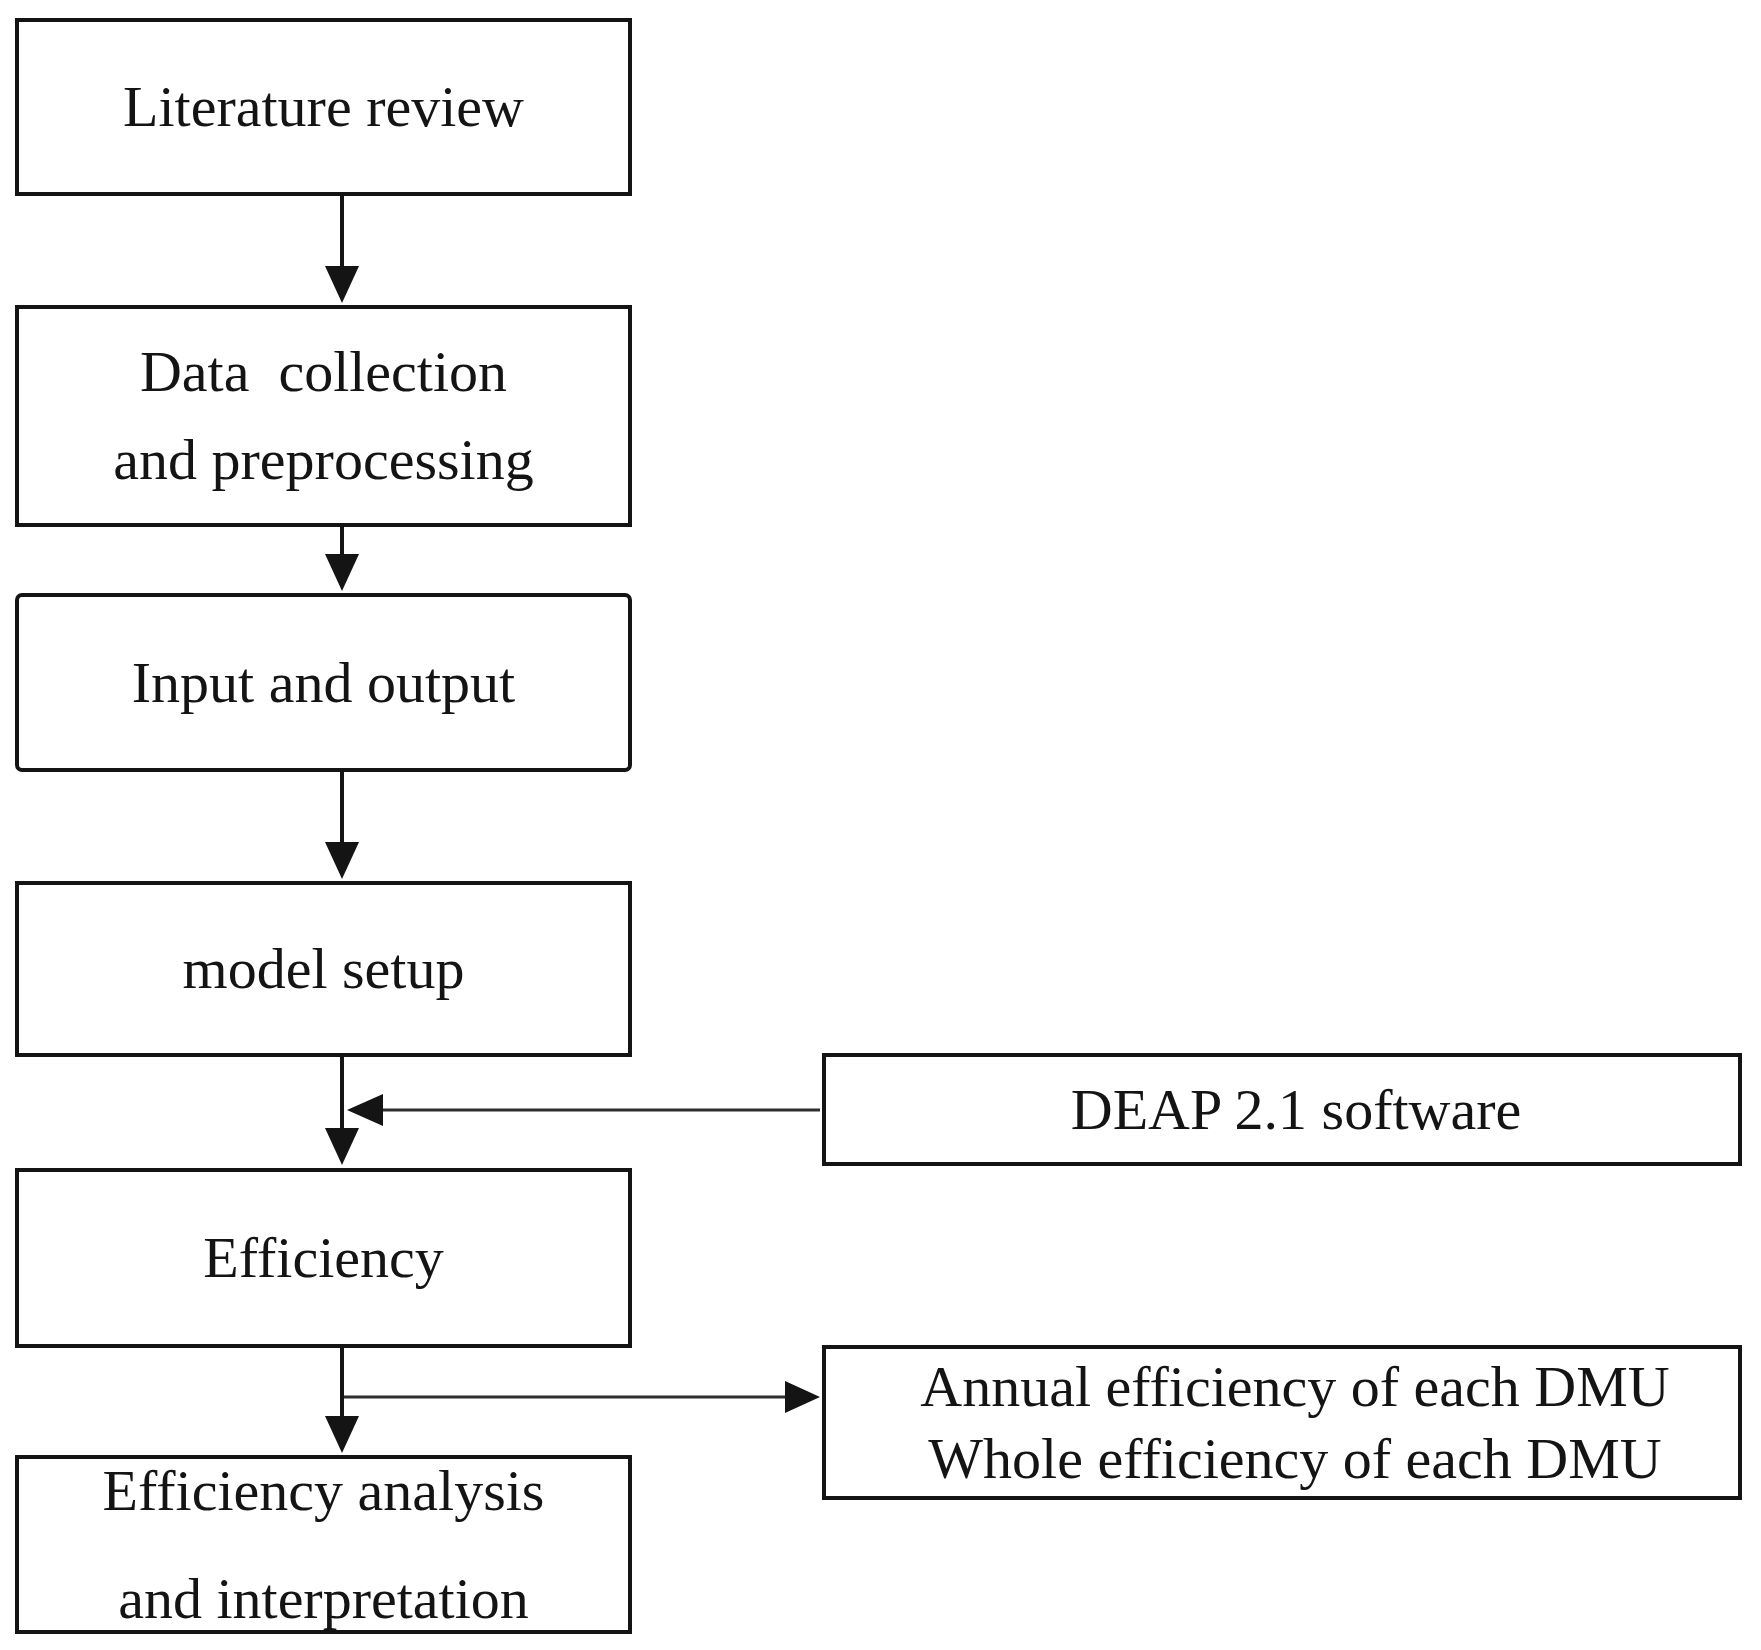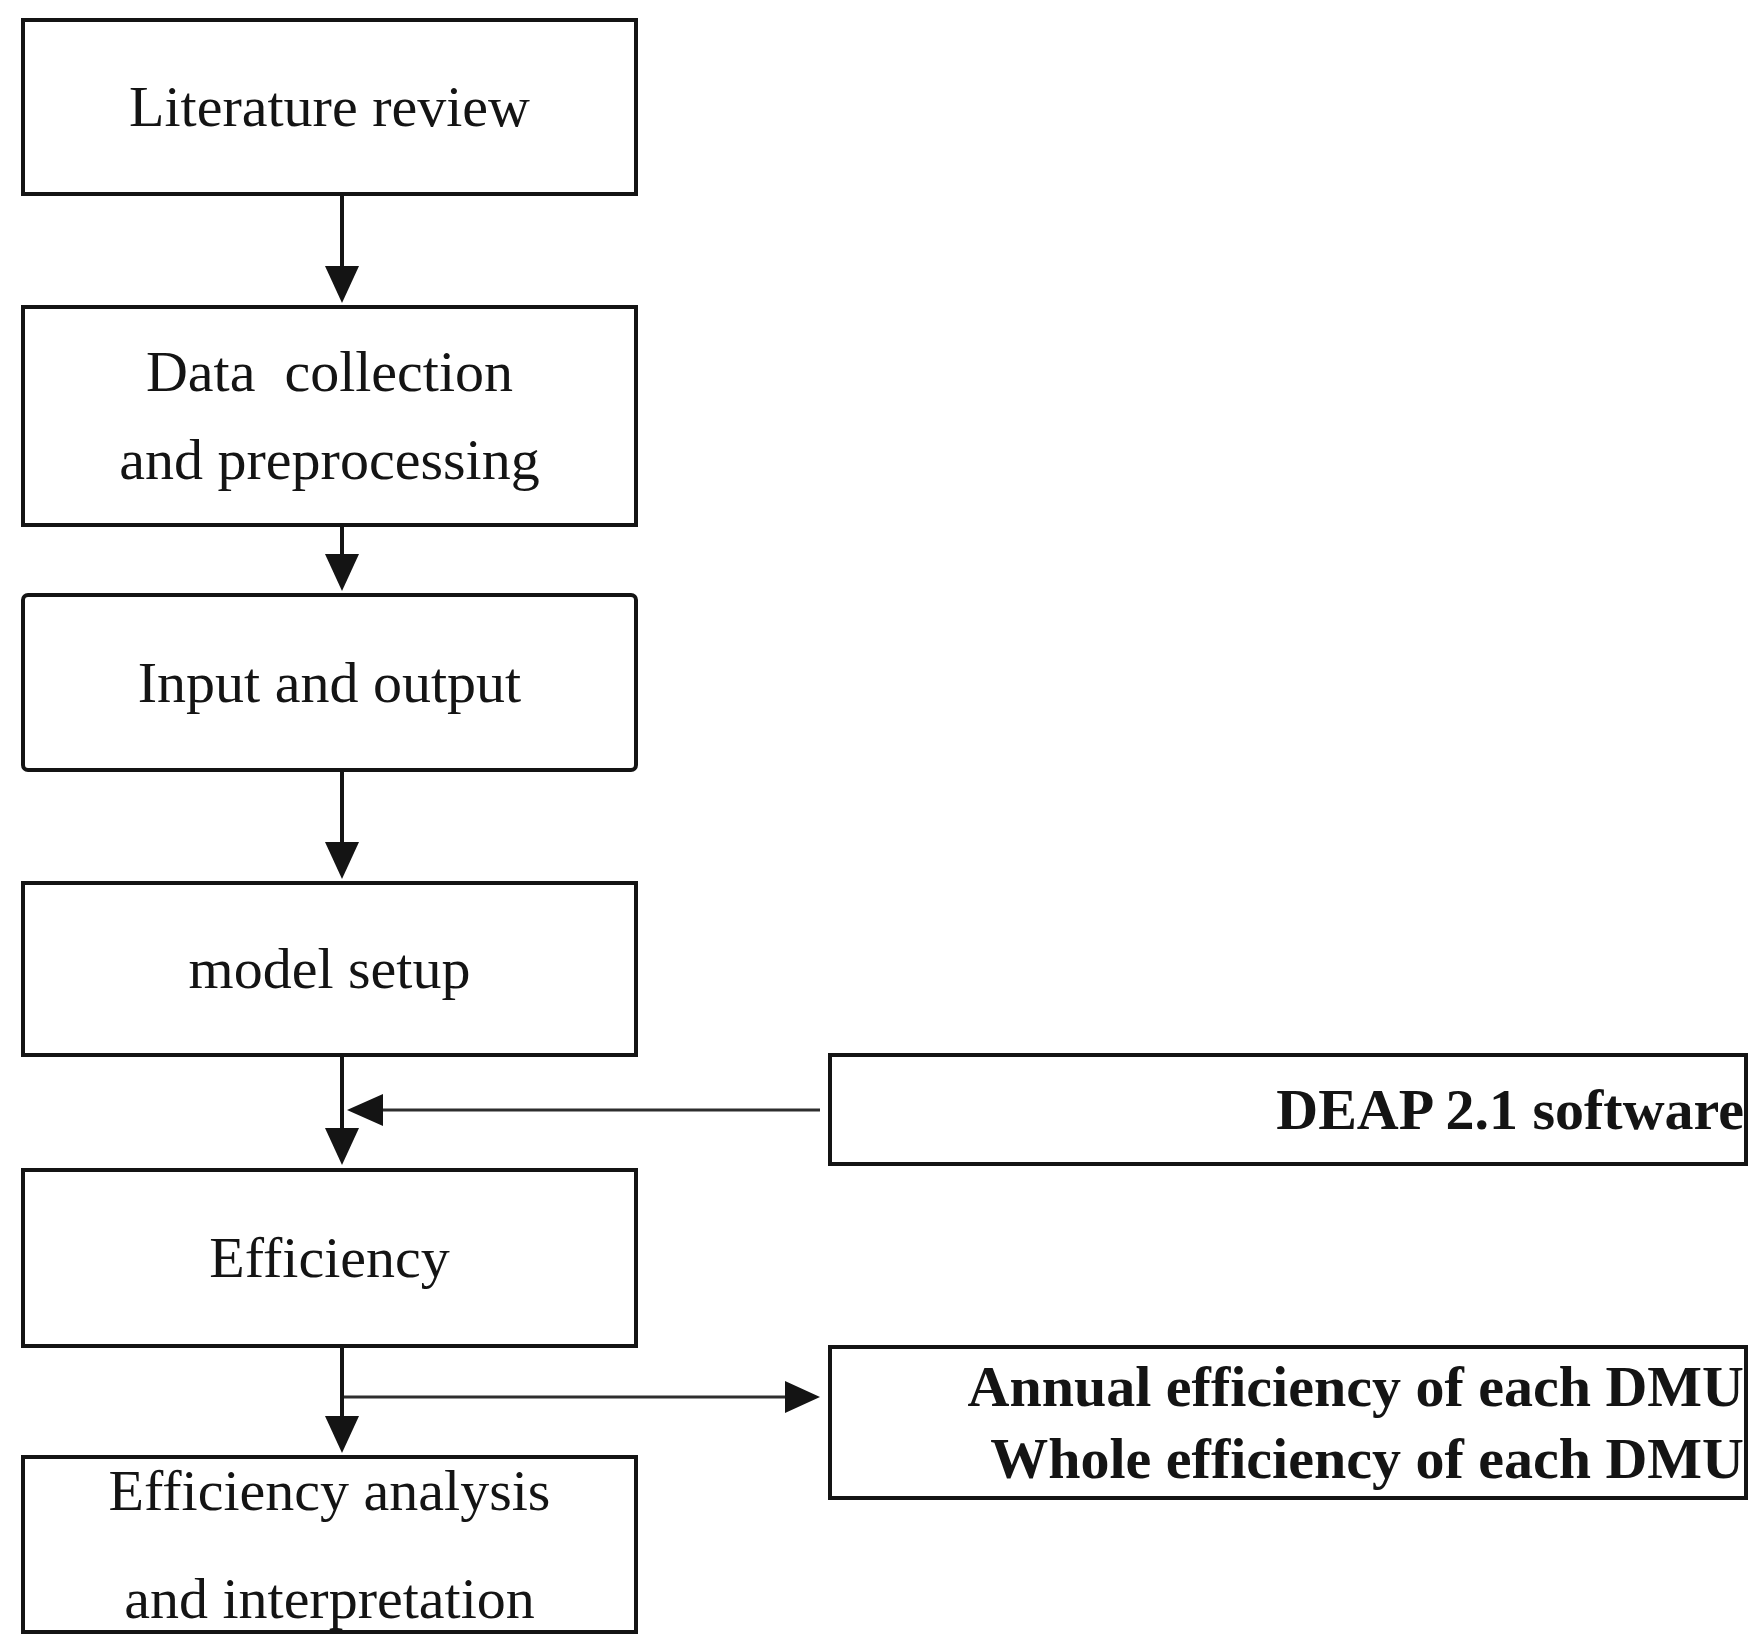--- a/index.html
+++ b/index.html
@@ -19,33 +19,32 @@
   }
   .nbox{
     position:absolute;
     box-sizing:border-box;
     border:4px solid var(--ink);
     background:var(--background);
     display:flex;
     flex-direction:column;
     justify-content:center;
     align-items:center;
-    margin-left:6px;
   }
   .tline{
     font-size:58px;
     line-height:88px;
     white-space:pre-wrap;
     text-align:center;
     color:var(--ink);
   }
   
   .proc{left:15px;width:617px;}
   
-  .side{left:822px;width:920px;align-items:flex-end;font-weight:bold;}
+  .side{left:822px;width:920px;align-items:center;}
   .side .tline{text-align:left;}
   #deap-box{top:1053px;height:113px;padding-left:28px;}
   #deap-box .tline{line-height:1.1;}
   #outputs-box{top:1345px;height:155px;padding-left:26px;}
   #outputs-box .tline{line-height:72px;}
   #overlay{
     position:absolute;
     left:0;top:0;
     width:1761px;height:1650px;
     pointer-events:none;

